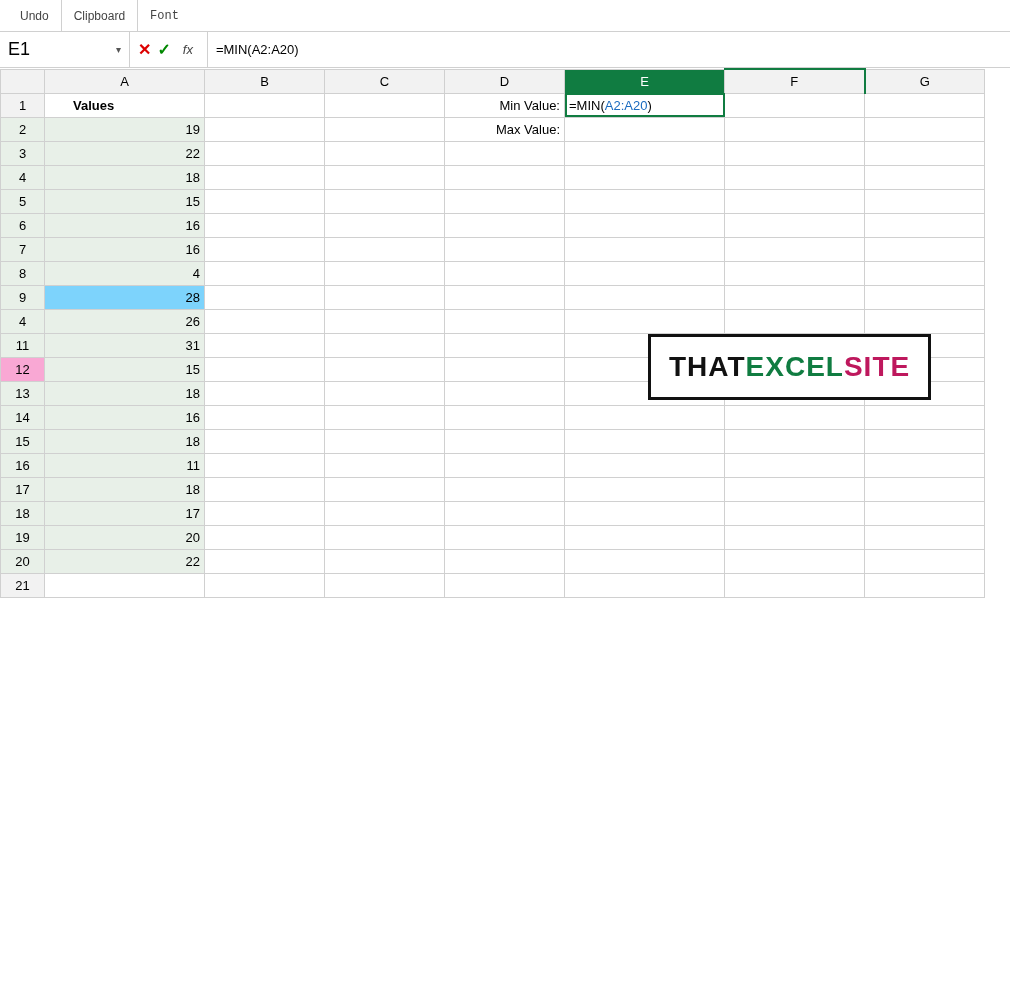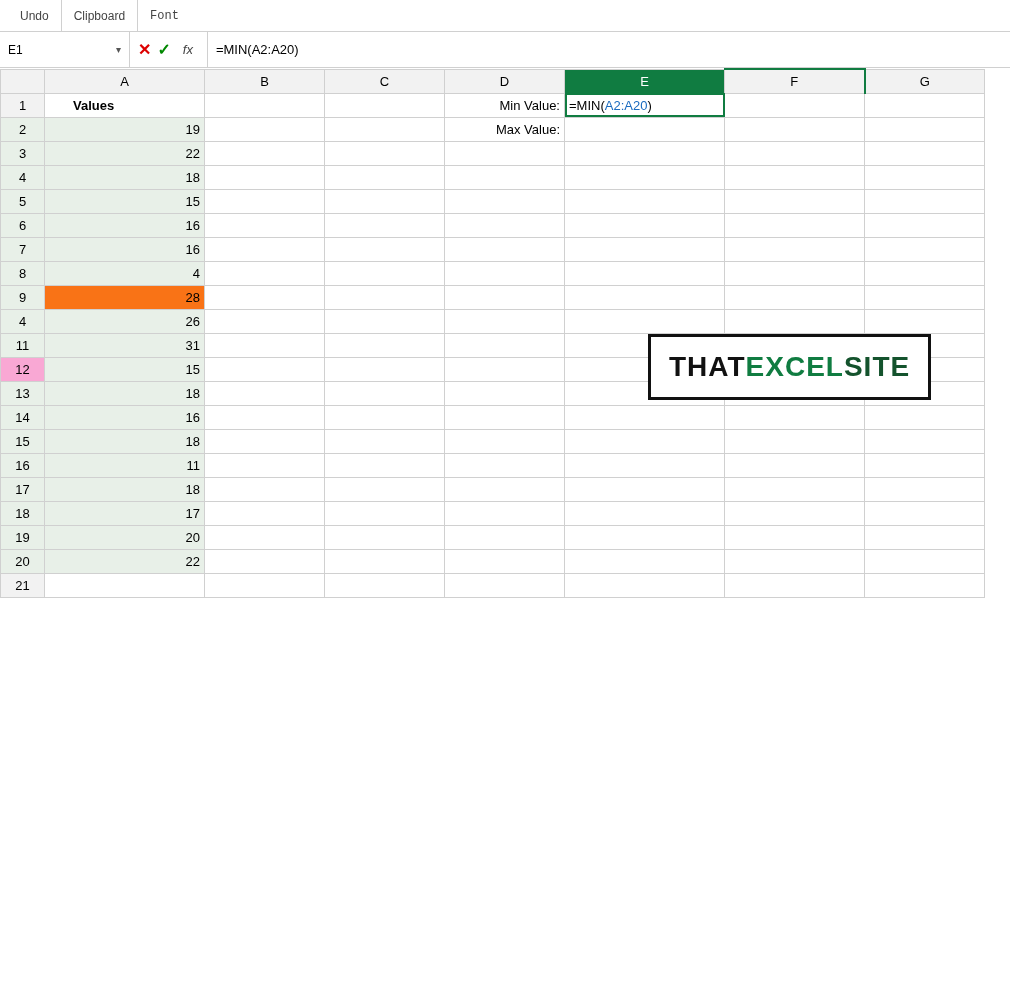--- a/index.html
+++ b/index.html
@@ -46,21 +46,21 @@
       min-width: 130px;
       border-right: 1px solid #d0d0d0;
       height: 100%;
       display: flex;
       align-items: center;
       padding: 0 8px;
       font-size: 13px;
       justify-content: space-between;
     }
     .cell-ref-text {
-      font-size: 12px;
+      font-size: 18px;
       color: #000;
       text-align: center;
     }
     .cell-ref-chevron {
       font-size: 10px;
       color: #555;
     }
     .formula-controls {
       display: flex;
       align-items: center;
@@ -174,21 +174,21 @@
     }
     .logo-line2 {
       font-size: 28px;
       font-weight: 900;
       color: #107c41;
       letter-spacing: 1px;
     }
     .logo-line3 {
       font-size: 28px;
       font-weight: 900;
-      color: #14532d;
+      color: #be185d;
       letter-spacing: 1px;
     }
 
     
     .col-a { width: 160px; }
     .col-b { width: 120px; }
     .col-c { width: 120px; }
     .col-d { width: 120px; }
     .col-e { width: 160px; }
     .col-f { width: 140px; }
@@ -334,21 +334,21 @@
           <td class="cell numeric" style="background: rgb(232, 240, 232);">4</td>
           <td class="cell"></td>
           <td class="cell"></td>
           <td class="cell"></td>
           <td class="cell"></td>
           <td class="cell"></td>
           <td class="cell"></td>
         </tr>
         <tr>
           <th class="row-header" style="background: rgb(232, 240, 232);">9</th>
-          <td class="cell numeric" style="background: #f97316;">28</td>
+          <td class="cell numeric" style="background: #7dd3fc;">28</td>
           <td class="cell"></td>
           <td class="cell"></td>
           <td class="cell"></td>
           <td class="cell"></td>
           <td class="cell"></td>
           <td class="cell"></td>
         </tr>
         <tr>
           <th class="row-header" style="background: rgb(232, 240, 232);">4</th>
           <td class="cell numeric" style="background: rgb(232, 240, 232);">26</td>

